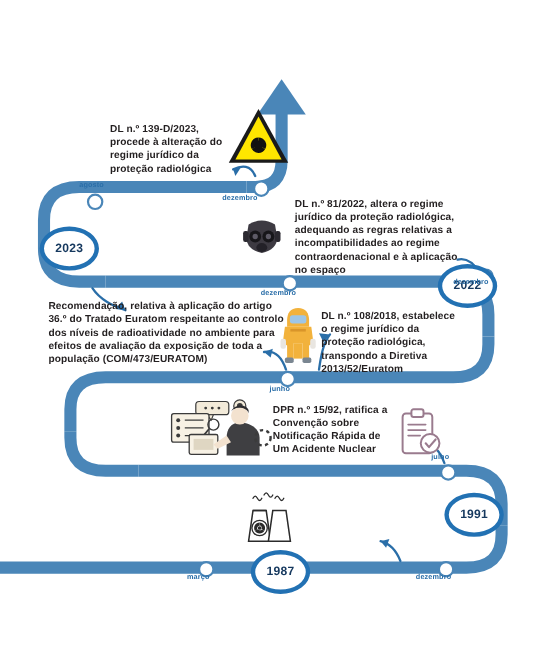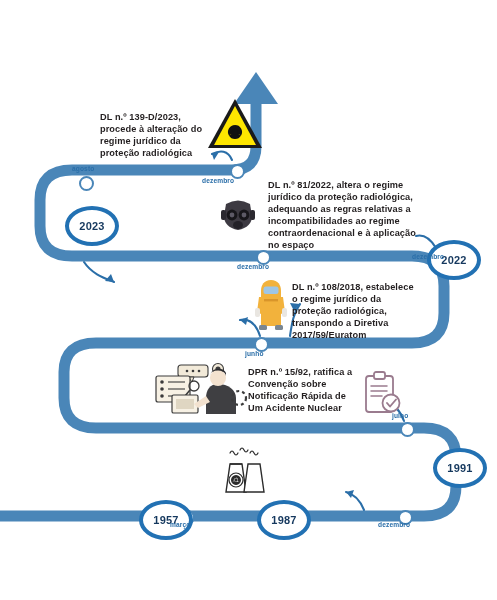--- a/index.html
+++ b/index.html
@@ -8,21 +8,21 @@
     font-family:"Liberation Sans","DejaVu Sans",sans-serif;
     color:#1c1c1c;
   }
   #stage{position:absolute;inset:0;}
   svg.layer{position:absolute;left:0;top:0;width:497px;height:600px;}
   .txt{position:absolute;font-size:9.2px;line-height:12.1px;color:#231f20;
        letter-spacing:0.01em;font-weight:bold;}
   .year{position:absolute;width:46px;height:32px;border-radius:50%;
         background:#ffffff;border:4.5px solid #2271b3;
         display:flex;align-items:center;justify-content:center;
-        font-weight:bold;font-size:11px;color:#15385e;letter-spacing:0.02em;margin-left:29px;}
+        font-weight:bold;font-size:11px;color:#15385e;letter-spacing:0.02em;}
   .month{position:absolute;font-size:6.6px;font-weight:bold;color:#2a6ea8;
          letter-spacing:0.02em;}
   .node{position:absolute;width:11px;height:11px;border-radius:50%;
         background:#ffffff;border:2.6px solid #4a86b8;}
   .icon{position:absolute;}
 </style>
 </head>
 <body>
 
 <div id="stage">
@@ -191,38 +191,36 @@
     </div>
   <div class="year" style="left:398px;top:240px">
       <span>2022</span>
     </div>
   <div class="year" style="left:404px;top:448px">
       <span>1991</span>
     </div>
   <div class="year" style="left:228px;top:500px">
       <span>1987</span>
     </div>
-  <div class="year" style="left:110px;top:500px">
-      <span>1957</span>
-    </div>
 
   <div class="month" style="left:72px;top:165px">agosto</div>
   <div class="month" style="left:202px;top:177px">dezembro</div>
   <div class="month" style="left:237px;top:263px">dezembro</div>
   <div class="month" style="left:412px;top:253px">dezembro</div>
   <div class="month" style="left:245px;top:350px">junho</div>
   <div class="month" style="left:392px;top:412px">julho</div>
   <div class="month" style="left:170px;top:521px">março</div>
   <div class="month" style="left:378px;top:521px">dezembro</div>
 
   <div class="txt" style="left:100px;top:111px;width:112px">DL n.º 139-D/2023, procede à alteração do regime jurídico da proteção radiológica</div>
 
 
   <div class="txt" style="left:268px;top:179px;width:152px">DL n.º 81/2022, altera o regime jurídico da proteção radiológica, adequando as regras relativas a incompatibilidades ao regime contraordenacional e à aplicação no espaço</div>
 
-
-  <div class="txt" style="left:292px;top:281px;width:124px">DL n.º 108/2018, estabelece o regime jurídico da proteção radiológica, transpondo a Diretiva 2017/59/Euratom</div>
+  <div class="txt" style="left:44px;top:272px;width:216px">Recomendação, relativa à aplicação do artigo 36.º do Tratado Euratom respeitante ao controlo dos níveis de radioatividade no ambiente para efeitos de avaliação da exposição de toda a população (COM/473/EURATOM)</div>
+
+  <div class="txt" style="left:292px;top:281px;width:124px">DL n.º 108/2018, estabelece o regime jurídico da proteção radiológica, transpondo a Diretiva 2013/52/Euratom</div>
 
   <div class="txt" style="left:248px;top:366px;width:114px">DPR n.º 15/92, ratifica a Convenção sobre Notificação Rápida de Um Acidente Nuclear</div>
 
 
 
 </div>
 
 </body></html>

